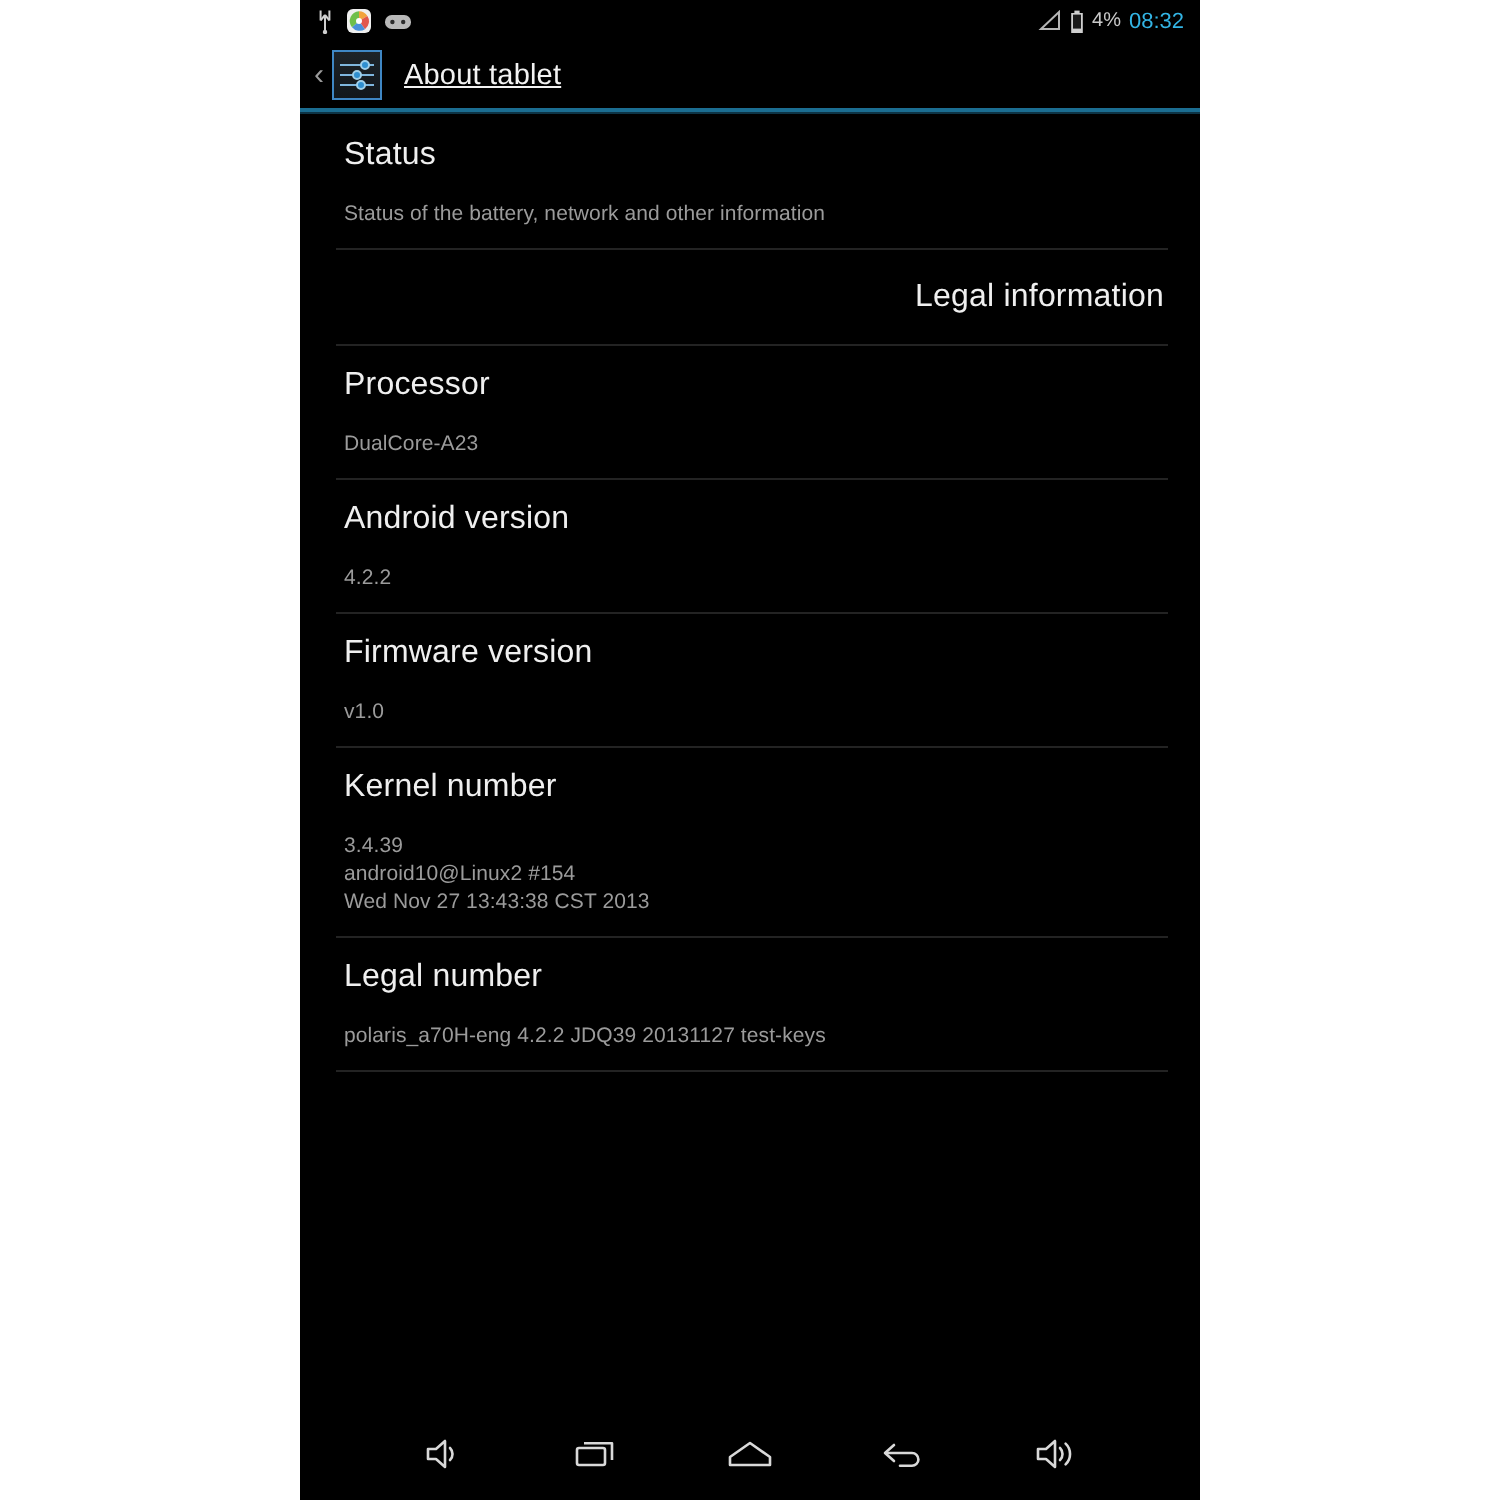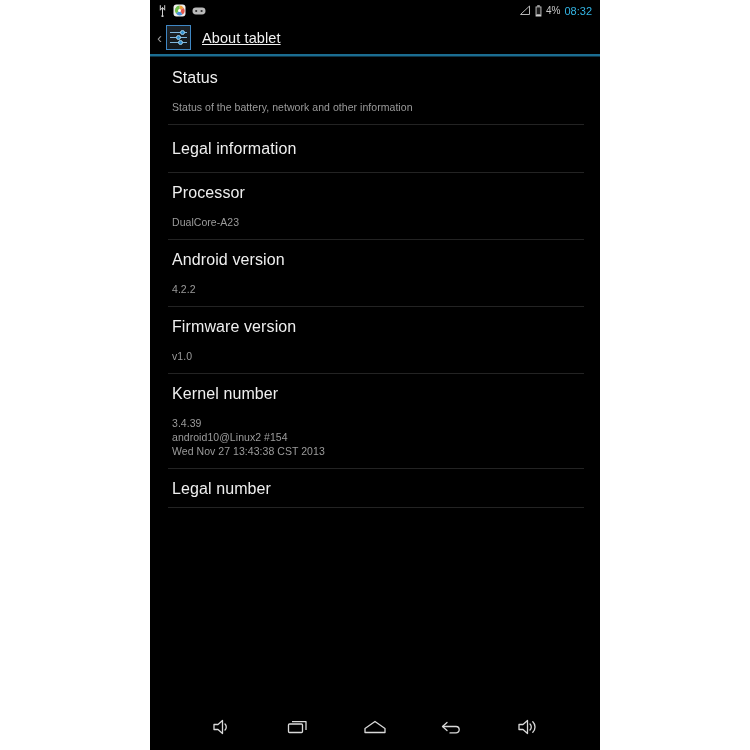--- a/index.html
+++ b/index.html
@@ -176,20 +176,21 @@
     line-height: 14px;
     margin-top: 14px;
     letter-spacing: 0.05px;
   }
   .item-sub-line {
     display: block;
   }
   .no-sub {
     padding-top: 15px;
     padding-bottom: 16px;
+    text-align: right;
   }
 
   
   #nav-bar {
     position: absolute;
     left: 0;
     bottom: 0;
     width: 100%;
     height: 46px;
     background: #000000;
@@ -321,20 +322,23 @@
         <div class="item-title">Kernel number</div>
         <div class="item-sub">
           <span class="item-sub-line">3.4.39</span>
           <span class="item-sub-line">android10@Linux2 #154</span>
           <span class="item-sub-line">Wed Nov 27 13:43:38 CST 2013</span>
         </div>
       </div>
 
       <div class="list-item">
         <div class="item-title">Legal number</div>
+        <div class="item-sub">
+          <span class="item-sub-line">polaris_a70H-eng 4.2.2 JDQ39 20131127 test-keys</span>
+        </div>
       </div>
 
     </div>
 
     <div id="nav-bar">
 
       <div class="nav-btn">
         <span>
           <svg width="22" height="20" viewBox="0 0 22 20">
             <path d="M3 7.5 L7 7.5 L11.5 3.5 L11.5 16.5 L7 12.5 L3 12.5 Z" fill="none" stroke="#d9d9d9" stroke-width="1.3" stroke-linejoin="round"></path>

